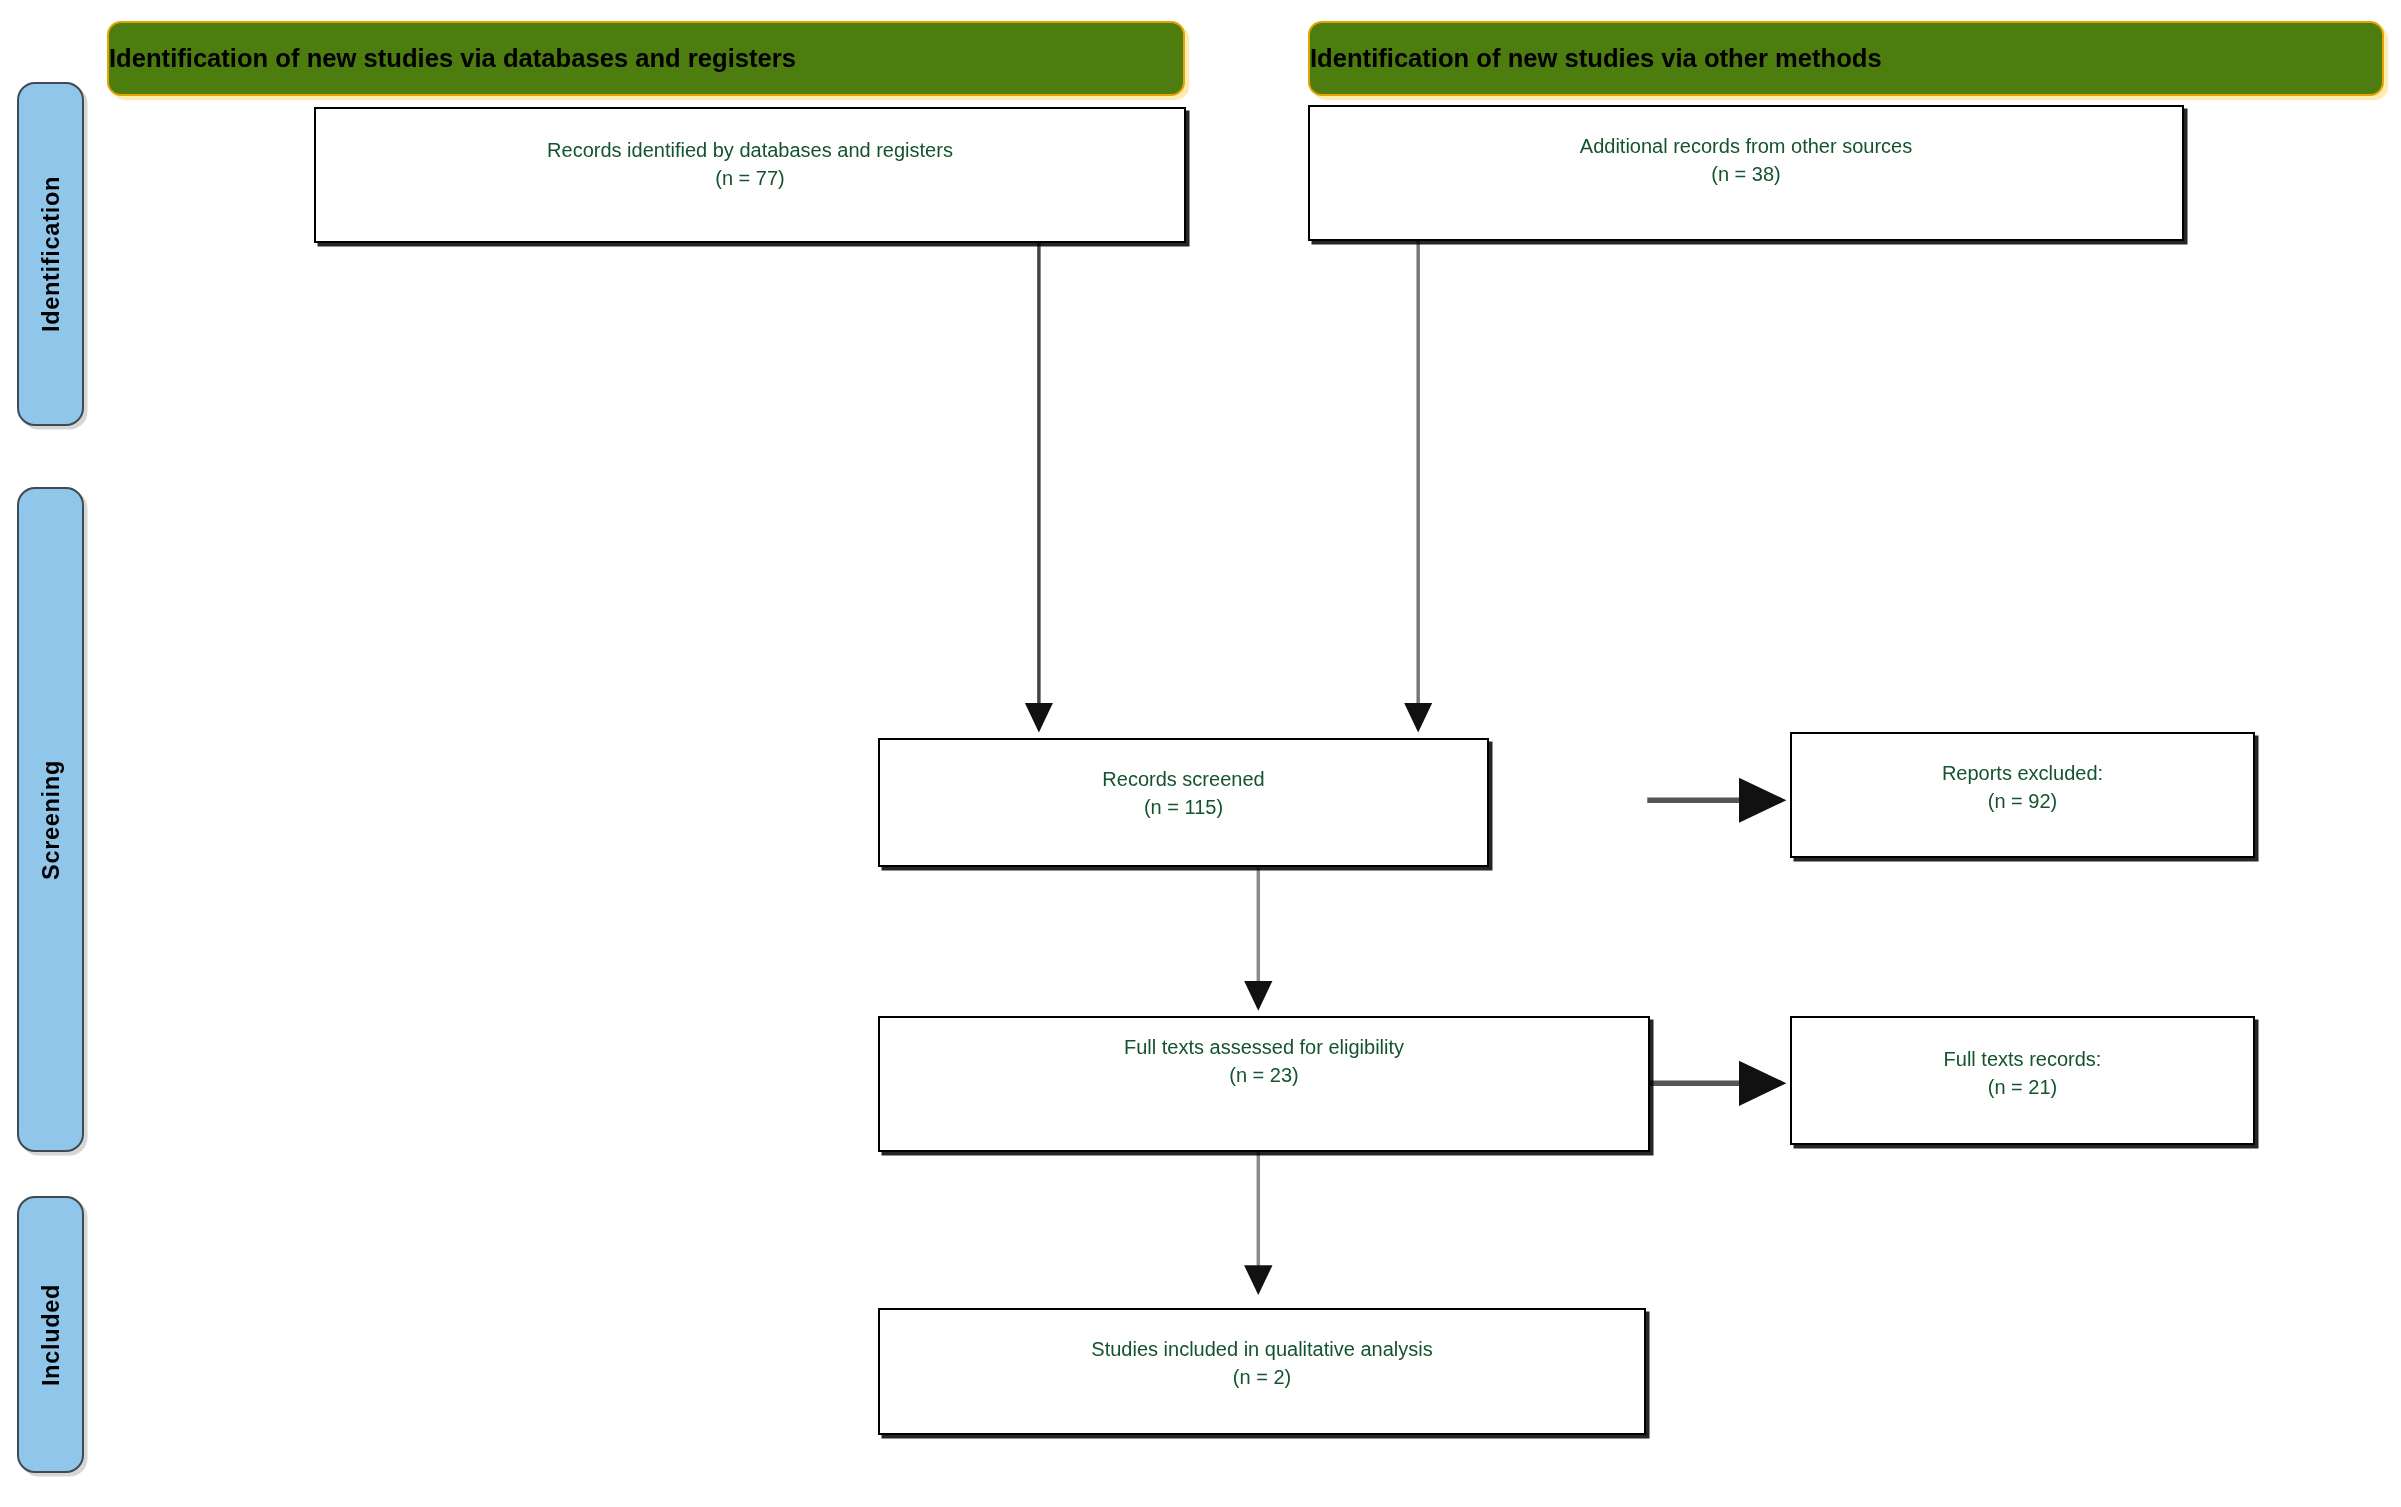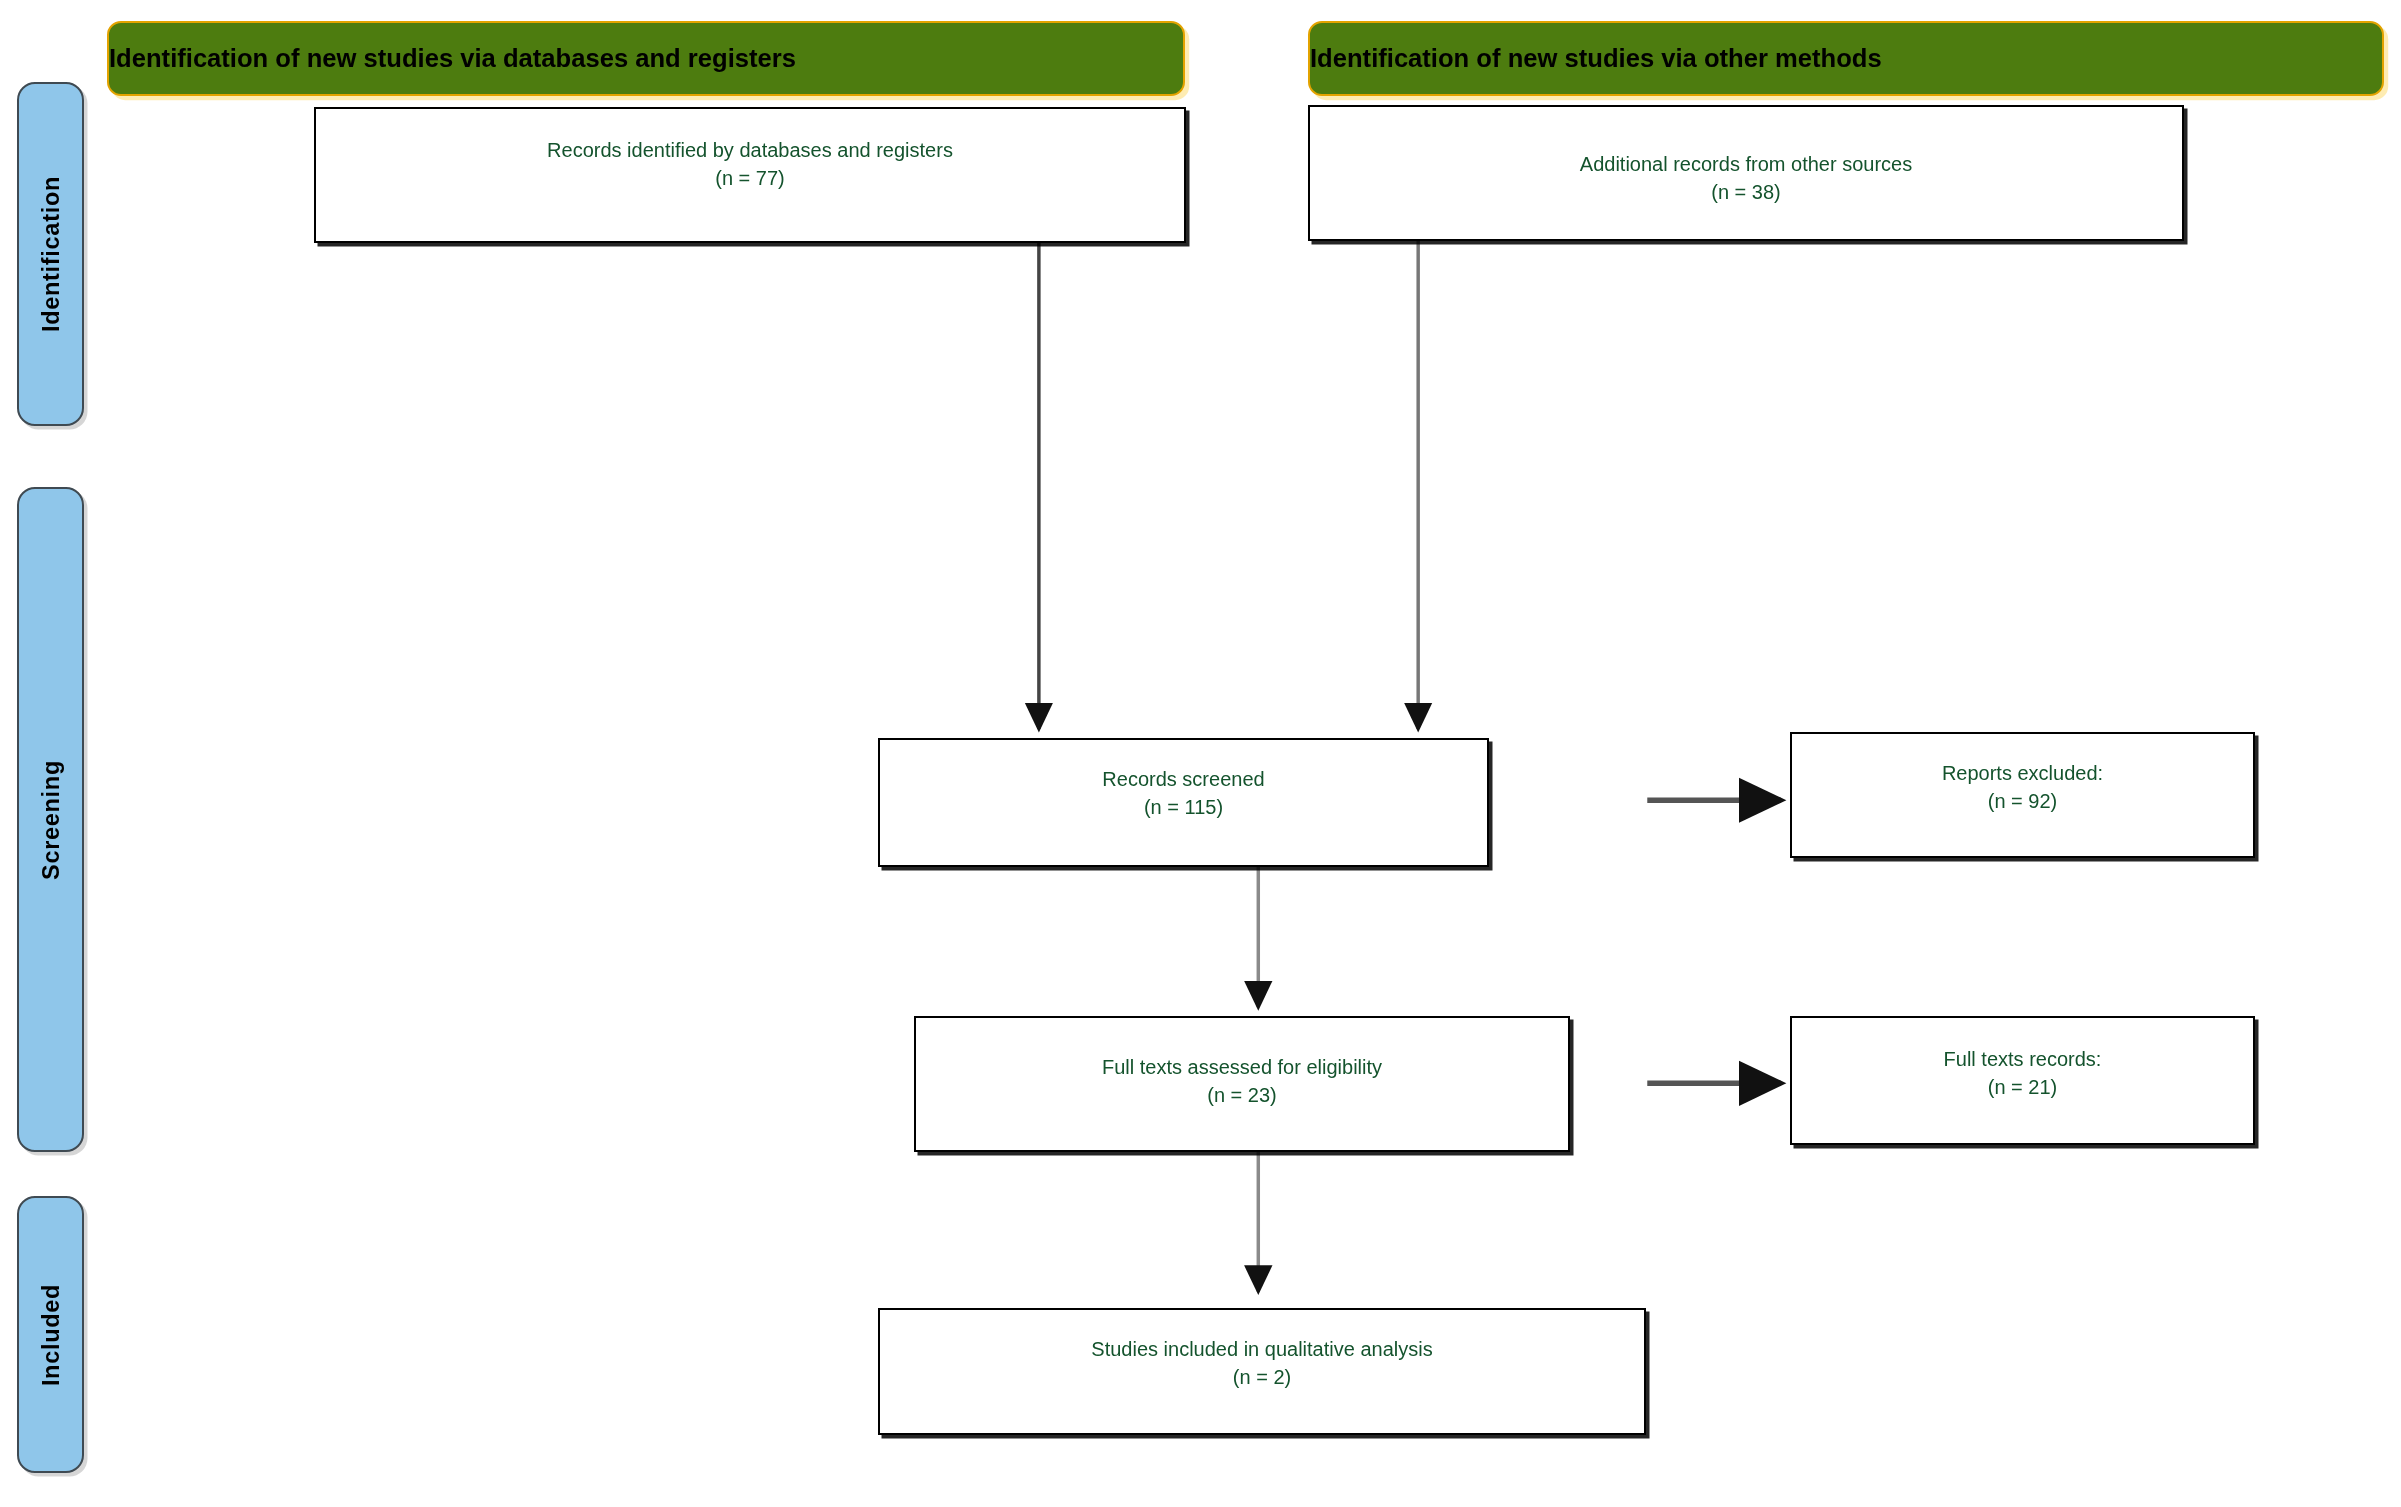--- a/index.html
+++ b/index.html
@@ -147,42 +147,42 @@
     <span class="banner-text">Identification of new studies via other methods</span>
   </div>
 
   <div class="box" style="left:314px; top:107px; width:872px; height:136px; padding-top:28px;">
     <div class="box-inner">
       <span class="box-line">Records identified by databases and registers</span>
       <span class="box-line">(n = 77)</span>
     </div>
   </div>
 
-  <div class="box" style="left:1308px; top:105px; width:876px; height:136px; padding-top:44px;">
+  <div class="box" style="left:1308px; top:105px; width:876px; height:136px; padding-top:26px;">
     <div class="box-inner">
       <span class="box-line">Additional records from other sources</span>
       <span class="box-line">(n = 38)</span>
     </div>
   </div>
 
   <div class="box" style="left:878px; top:738px; width:611px; height:129px; padding-top:26px;">
     <div class="box-inner">
       <span class="box-line">Records screened</span>
       <span class="box-line">(n = 115)</span>
     </div>
   </div>
 
   <div class="box" style="left:1790px; top:732px; width:465px; height:126px; padding-top:26px;">
     <div class="box-inner">
       <span class="box-line">Reports excluded:</span>
       <span class="box-line">(n = 92)</span>
     </div>
   </div>
 
-  <div class="box" style="left:878px; top:1016px; width:656px; height:136px; padding-top:36px;margin-left:36px;">
+  <div class="box" style="left:878px; top:1016px; width:772px; height:136px; padding-top:16px;">
     <div class="box-inner">
       <span class="box-line">Full texts assessed for eligibility</span>
       <span class="box-line">(n = 23)</span>
     </div>
   </div>
 
   <div class="box" style="left:1790px; top:1016px; width:465px; height:129px; padding-top:28px;">
     <div class="box-inner">
       <span class="box-line">Full texts records:</span>
       <span class="box-line">(n = 21)</span>

